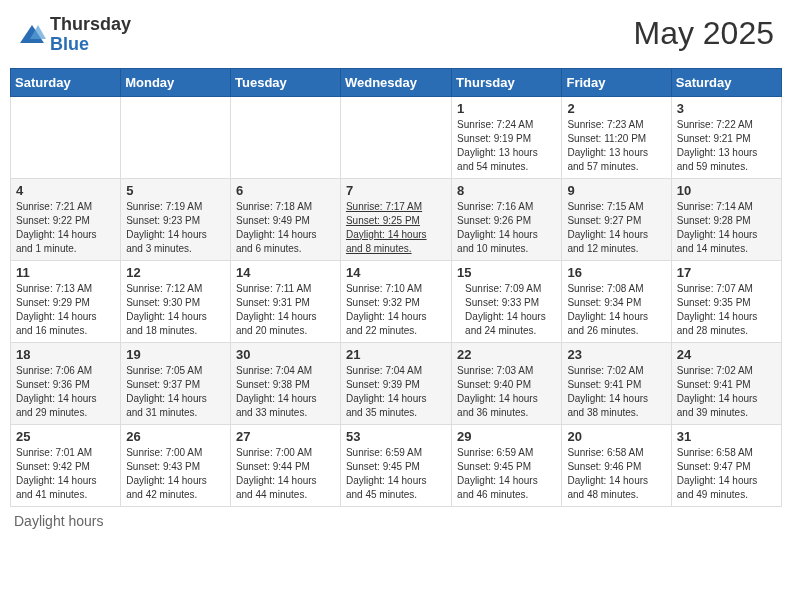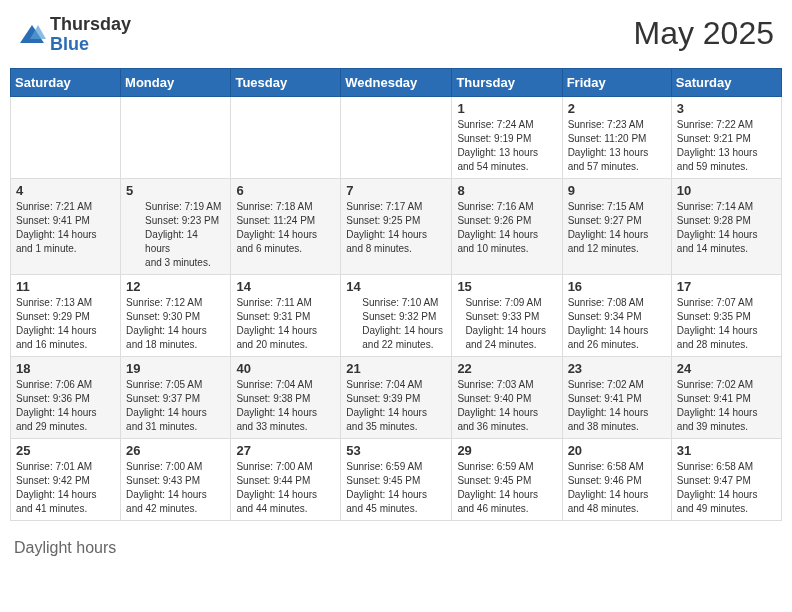--- a/index.html
+++ b/index.html
@@ -88,23 +88,23 @@
     }
     .day-info {
       font-size: 10px;
       line-height: 1.4;
       color: #333;
     }
     .empty-cell {
       background: #fff;
     }
     .footer-note {
-      font-size: 16px;
+      font-size: 14px;
       color: #666;
-      margin-top: 18px;
+      margin-top: 6px;
       padding-left: 4px;
     }
   </style>
 </head>
 <body>
 
 <div class="header">
   <div class="logo">
     <svg class="logo-icon" viewBox="0 0 28 28">
       <polygon points="14,4 26,22 2,22" fill="#2a6db5"></polygon>
@@ -157,41 +157,41 @@
           <div class="day-info" style="white-space: pre-line;">Sunrise: 7:22 AM
 Sunset: 9:21 PM
 Daylight: 13 hours
 and 59 minutes.</div>
         </td>
       </tr>
       <tr>
         <td>
           <span class="day-number">4</span>
           <div class="day-info" style="white-space: pre-line;">Sunrise: 7:21 AM
-Sunset: 9:41 PM
+Sunset: 9:22 PM
 Daylight: 14 hours
 and 1 minute.</div>
         </td>
         <td>
           <span class="day-number">5</span>
-          <div class="day-info" style="white-space: pre-line; margin-left: 19px;">Sunrise: 7:19 AM
+          <div class="day-info" style="white-space: pre-line;">Sunrise: 7:19 AM
 Sunset: 9:23 PM
 Daylight: 14 hours
 and 3 minutes.</div>
         </td>
         <td>
           <span class="day-number">6</span>
           <div class="day-info" style="white-space: pre-line;">Sunrise: 7:18 AM
-Sunset: 11:24 PM
+Sunset: 9:49 PM
 Daylight: 14 hours
 and 6 minutes.</div>
         </td>
         <td>
           <span class="day-number">7</span>
-          <div class="day-info" style="white-space: pre-line;">Sunrise: 7:17 AM
+          <div class="day-info" style="white-space: pre-line; text-decoration: underline;">Sunrise: 7:17 AM
 Sunset: 9:25 PM
 Daylight: 14 hours
 and 8 minutes.</div>
         </td>
         <td>
           <span class="day-number">8</span>
           <div class="day-info" style="white-space: pre-line;">Sunrise: 7:16 AM
 Sunset: 9:26 PM
 Daylight: 14 hours
 and 10 minutes.</div>
@@ -228,21 +228,21 @@
         </td>
         <td>
           <span class="day-number">14</span>
           <div class="day-info" style="white-space: pre-line;">Sunrise: 7:11 AM
 Sunset: 9:31 PM
 Daylight: 14 hours
 and 20 minutes.</div>
         </td>
         <td>
           <span class="day-number">14</span>
-          <div class="day-info" style="white-space: pre-line; margin-left: 16px;">Sunrise: 7:10 AM
+          <div class="day-info" style="white-space: pre-line;">Sunrise: 7:10 AM
 Sunset: 9:32 PM
 Daylight: 14 hours
 and 22 minutes.</div>
         </td>
         <td>
           <span class="day-number">15</span>
           <div class="day-info" style="white-space: pre-line; margin-left: 8px;">Sunrise: 7:09 AM
 Sunset: 9:33 PM
 Daylight: 14 hours
 and 24 minutes.</div>
@@ -271,21 +271,21 @@
 and 29 minutes.</div>
         </td>
         <td>
           <span class="day-number">19</span>
           <div class="day-info" style="white-space: pre-line;">Sunrise: 7:05 AM
 Sunset: 9:37 PM
 Daylight: 14 hours
 and 31 minutes.</div>
         </td>
         <td>
-          <span class="day-number">40</span>
+          <span class="day-number">30</span>
           <div class="day-info" style="white-space: pre-line;">Sunrise: 7:04 AM
 Sunset: 9:38 PM
 Daylight: 14 hours
 and 33 minutes.</div>
         </td>
         <td>
           <span class="day-number">21</span>
           <div class="day-info" style="white-space: pre-line;">Sunrise: 7:04 AM
 Sunset: 9:39 PM
 Daylight: 14 hours

